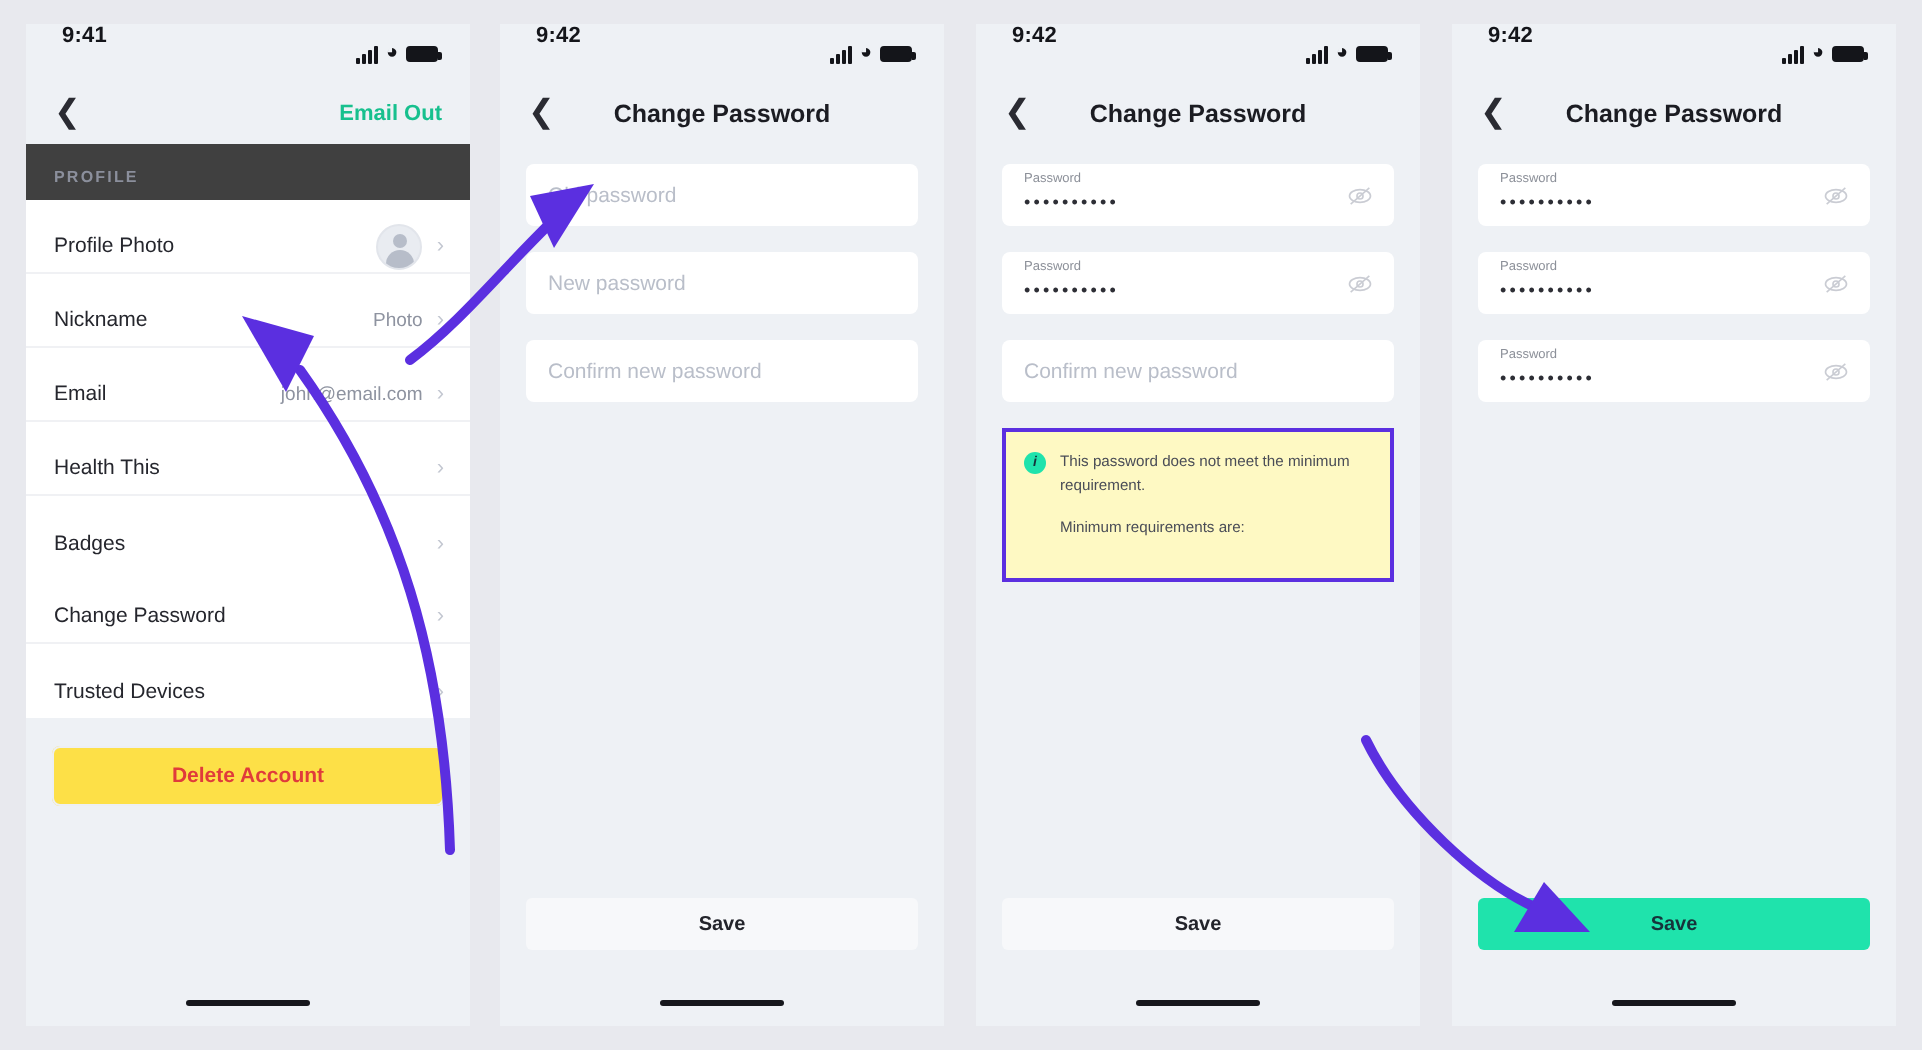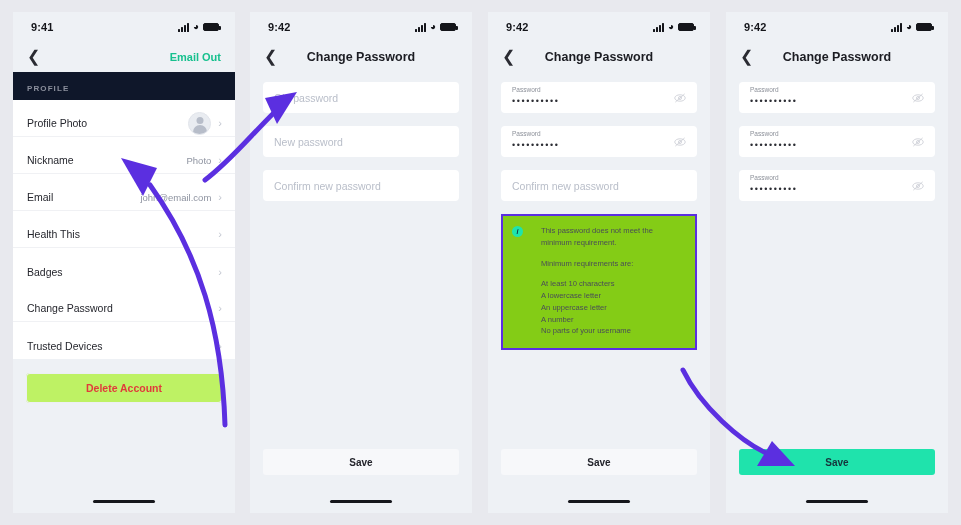--- a/index.html
+++ b/index.html
@@ -15,21 +15,21 @@
     position: absolute; top: 12px; height: 501px;
     background: #eef1f5; overflow: hidden;
   }
   #p1 { left: 13px;  width: 222px; }
   #p2 { left: 250px; width: 222px; }
   #p3 { left: 488px; width: 222px; }
   #p4 { left: 726px; width: 222px; }
 
   
   .statusbar {
-    height: 30px; display: flex; align-items: center;
+    height: 30px; display: flex; 
     justify-content: space-between; padding: 0 16px 0 18px;
   }
   .clock { font-size: 11px; font-weight: bold; color: #14151a; letter-spacing: .1px; }
   .status-icons { display: flex; align-items: center; gap: 4px; }
   .bars { display: flex; align-items: flex-end; gap: 1px; height: 9px; }
   .bars i { width: 2px; background: #14151a; display: block; border-radius: .5px; }
   .bars i:nth-child(1){height:3px;} .bars i:nth-child(2){height:5px;}
   .bars i:nth-child(3){height:7px;} .bars i:nth-child(4){height:9px;}
   .wifi { font-size: 10px; color: #14151a; line-height: 1; }
   .batt {
@@ -55,21 +55,21 @@
     font-size: 12.5px; font-weight: bold; color: #1b1c22; pointer-events: none;
   }
   .nav-action {
     margin-left: auto; font-size: 11px; font-weight: bold;
     color: #17c08e; cursor: pointer; z-index: 2;
   }
 
   
   .section-head {
     padding: 12px 14px 7px; font-size: 8px; font-weight: bold;
-    letter-spacing: 1.1px; color: #8b8f9c; background: #0f172a;
+    letter-spacing: 1.1px; color: #8b8f9c; background: #404040;
   }
   .list { background: #fff; }
   .row {
     height: 37px; display: flex; align-items: center;
     padding: 10px 13px 0 14px; border-bottom: 1px solid #f0f1f4;
     cursor: pointer;
   }
   .row:last-child { border-bottom: none; text-align: right; }
   .row-label { font-size: 10.5px; color: #25262d; }
   .row-value { margin-left: auto; font-size: 9.5px; color: #8e93a0; }
@@ -82,21 +82,21 @@
   .avatar:before {
     content:""; position:absolute; left:50%; top:4px; width:7px; height:7px;
     border-radius:50%; background:#b7bdc9; transform:translateX(-50%);
   }
   .avatar:after {
     content:""; position:absolute; left:50%; top:12.5px; width:14px; height:11px;
     border-radius:7px 7px 0 0; background:#b7bdc9; transform:translateX(-50%);
   }
   .danger-wrap { padding: 14px 13px 0; }
   .danger-btn {
-    background: #bef264; border-radius: 4px; height: 30px;
+    background: #fde047; border-radius: 4px; height: 30px;
     display: flex; align-items: center; justify-content: center;
     font-size: 10.5px; font-weight: bold; color: #e03b3b; cursor: pointer;
     box-shadow: 0 0 0 1px #edeff3 inset;
   }
 
   
   .fields { padding: 10px 13px 0; }
   .field {
     background: #fff; border-radius: 4px; height: 31px;
     display: flex; align-items: center; padding: 0 11px;
@@ -107,23 +107,23 @@
   .fieldinner { display: flex; flex-direction: column; justify-content: center; }
   .flabel { font-size: 6.5px; color: #8c9099; line-height: 1.2; }
   .dots { font-size: 9px; color: #2d2e35; letter-spacing: 1.6px; margin-top: 2px; }
   .eye {
     position: absolute; right: 10px; top: 50%; transform: translateY(-50%);
     width: 14px; height: 14px; cursor: pointer; opacity: .45;
   }
 
   
   .note {
-    margin: 2px 13px 0; background: #84cc16;
+    margin: 2px 13px 0; background: #fef9c3;
     border: 2px solid #5b2fe0; padding: 9px 10px 11px 9px;
-    display: flex; gap: 18px;
+    display: flex; gap: 7px;
   }
   .info-ico {
     flex: 0 0 auto; width: 11px; height: 11px; border-radius: 50%;
     background: #1fe3ac; color: #15323a; font-size: 7px; font-weight: bold;
     display: flex; align-items: center; justify-content: center;
     font-style: italic; margin-top: 1px;
   }
   .note-body { font-size: 7.6px; line-height: 1.55; color: #4a4d57; }
   .note-body p { margin-bottom: 9px; }
   .note-body ul { list-style: none; }
@@ -292,27 +292,20 @@
       </div>
       <div class="field">
         <span class="placeholder">Confirm new password</span>
       </div>
     </div>
     <div class="note">
       <span class="info-ico">i</span>
       <div class="note-body">
         <p>This password does not meet the minimum requirement.</p>
         <p>Minimum requirements are:</p>
-        <ul>
-          <li>At least 10 characters</li>
-          <li>A lowercase letter</li>
-          <li>An uppercase letter</li>
-          <li>A number</li>
-          <li>No parts of your username</li>
-        </ul>
       </div>
     </div>
     <div class="save-wrap">
       <div class="save-btn disabled">Save</div>
     </div>
     <div class="home-ind"></div>
   </div>
 
   <div class="phone" id="p4">
     <div class="statusbar">

